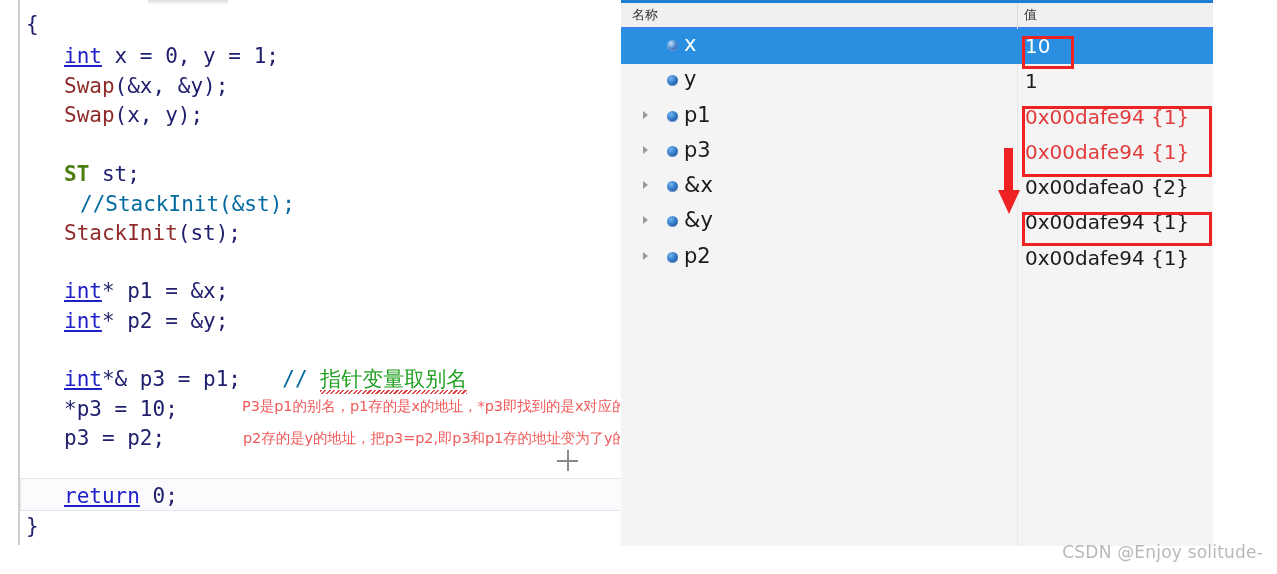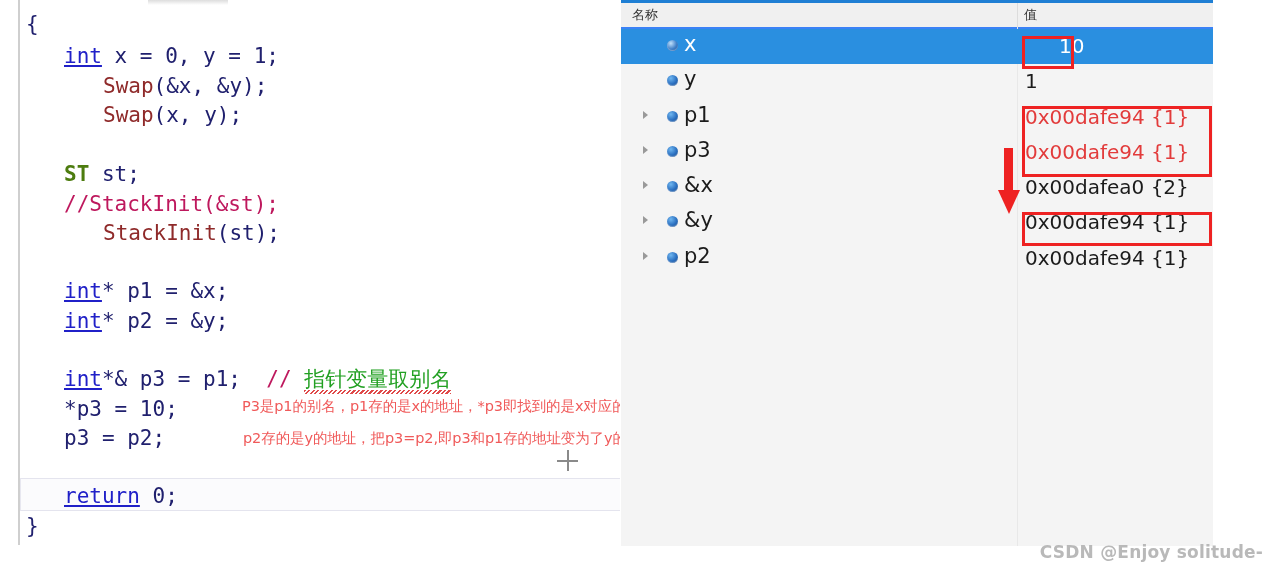--- a/index.html
+++ b/index.html
@@ -40,25 +40,25 @@
     color: #1d1d50;
     white-space: pre;
   }
   .code-line {
     position: absolute;
     left: 26px;
     height: 29.7px;
     white-space: pre;
   }
   .kw      { color: #2020c8; text-decoration: underline; }
-  .fn      { color: #8f2a2a; margin-left: 39px; }
+  .fn      { color: #8f2a2a; }
   .type    { color: #4d7c0f; font-weight: bold; }
   .ident   { color: #20206e; }
   .punct   { color: #20206e; }
-  .comment { color: #be185d; }
+  .comment { color: #0369a1; margin-left: 16px; }
   .cmt-cn  { color: #22a022; position: relative; }
   .cmt-cn::after {
     content: "";
     position: absolute;
     left: 0; right: 0; bottom: -3px;
     height: 4px;
     background-image:
       repeating-linear-gradient(135deg,
         #e04a4a 0px, #e04a4a 1.6px,
         transparent 1.6px, transparent 3.2px);
@@ -179,21 +179,21 @@
   }
   .watch-row.selected .row-name { color: #ffffff; }
   .row-value {
     position: absolute;
     left: 404px; top: 5px;
     font-family: "DejaVu Sans", "Liberation Sans", sans-serif;
     font-size: 20px;
     color: #1b1b1b;
     white-space: nowrap;
   }
-  .watch-row.selected .row-value { color: #ffffff; padding-left: 34px; }
+  .watch-row.selected .row-value { color: #ffffff; }
   .row-value.val-red { color: #e23b3b; }
 
   
   .red-box {
     position: absolute;
     border: 3px solid #ee2222;
     box-sizing: border-box;
     pointer-events: none;
   }
 
@@ -219,21 +219,20 @@
   }
 
   
   #watermark {
     position: absolute;
     right: 14px; bottom: 12px;
     font-family: "DejaVu Sans", "Liberation Sans", sans-serif;
     font-size: 17px;
     color: #b9b9b9;
     letter-spacing: 0.2px;
-    font-weight: bold;
   }
 
   
   #top-sliver {
     position: absolute;
     left: 148px; top: 0;
     width: 80px; height: 5px;
     background: linear-gradient(to bottom, rgba(120,120,120,0.25), rgba(255,255,255,0));
   }
 </style>

